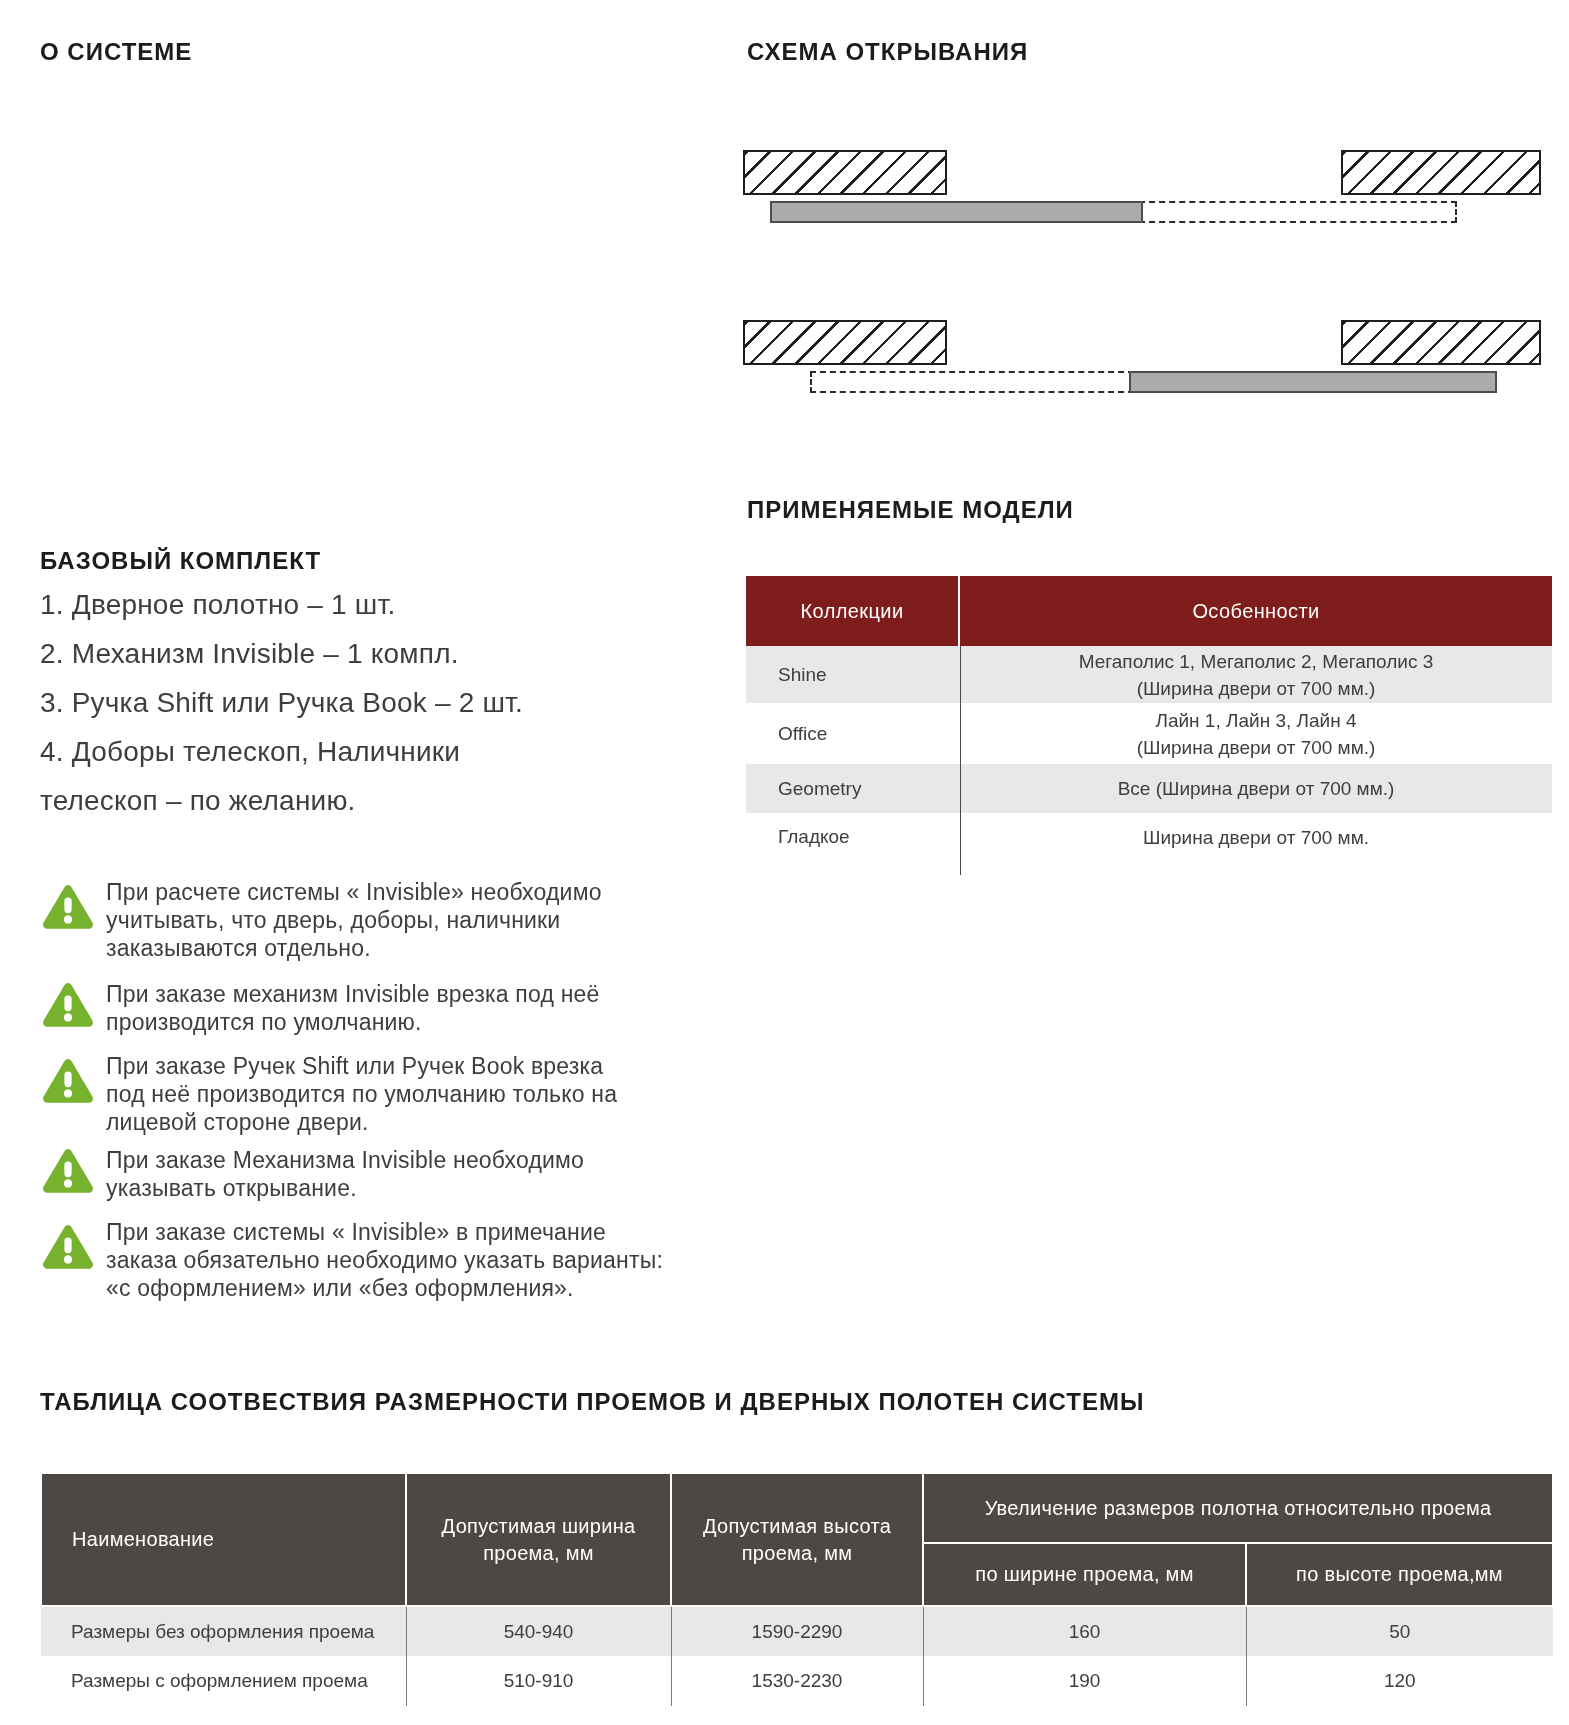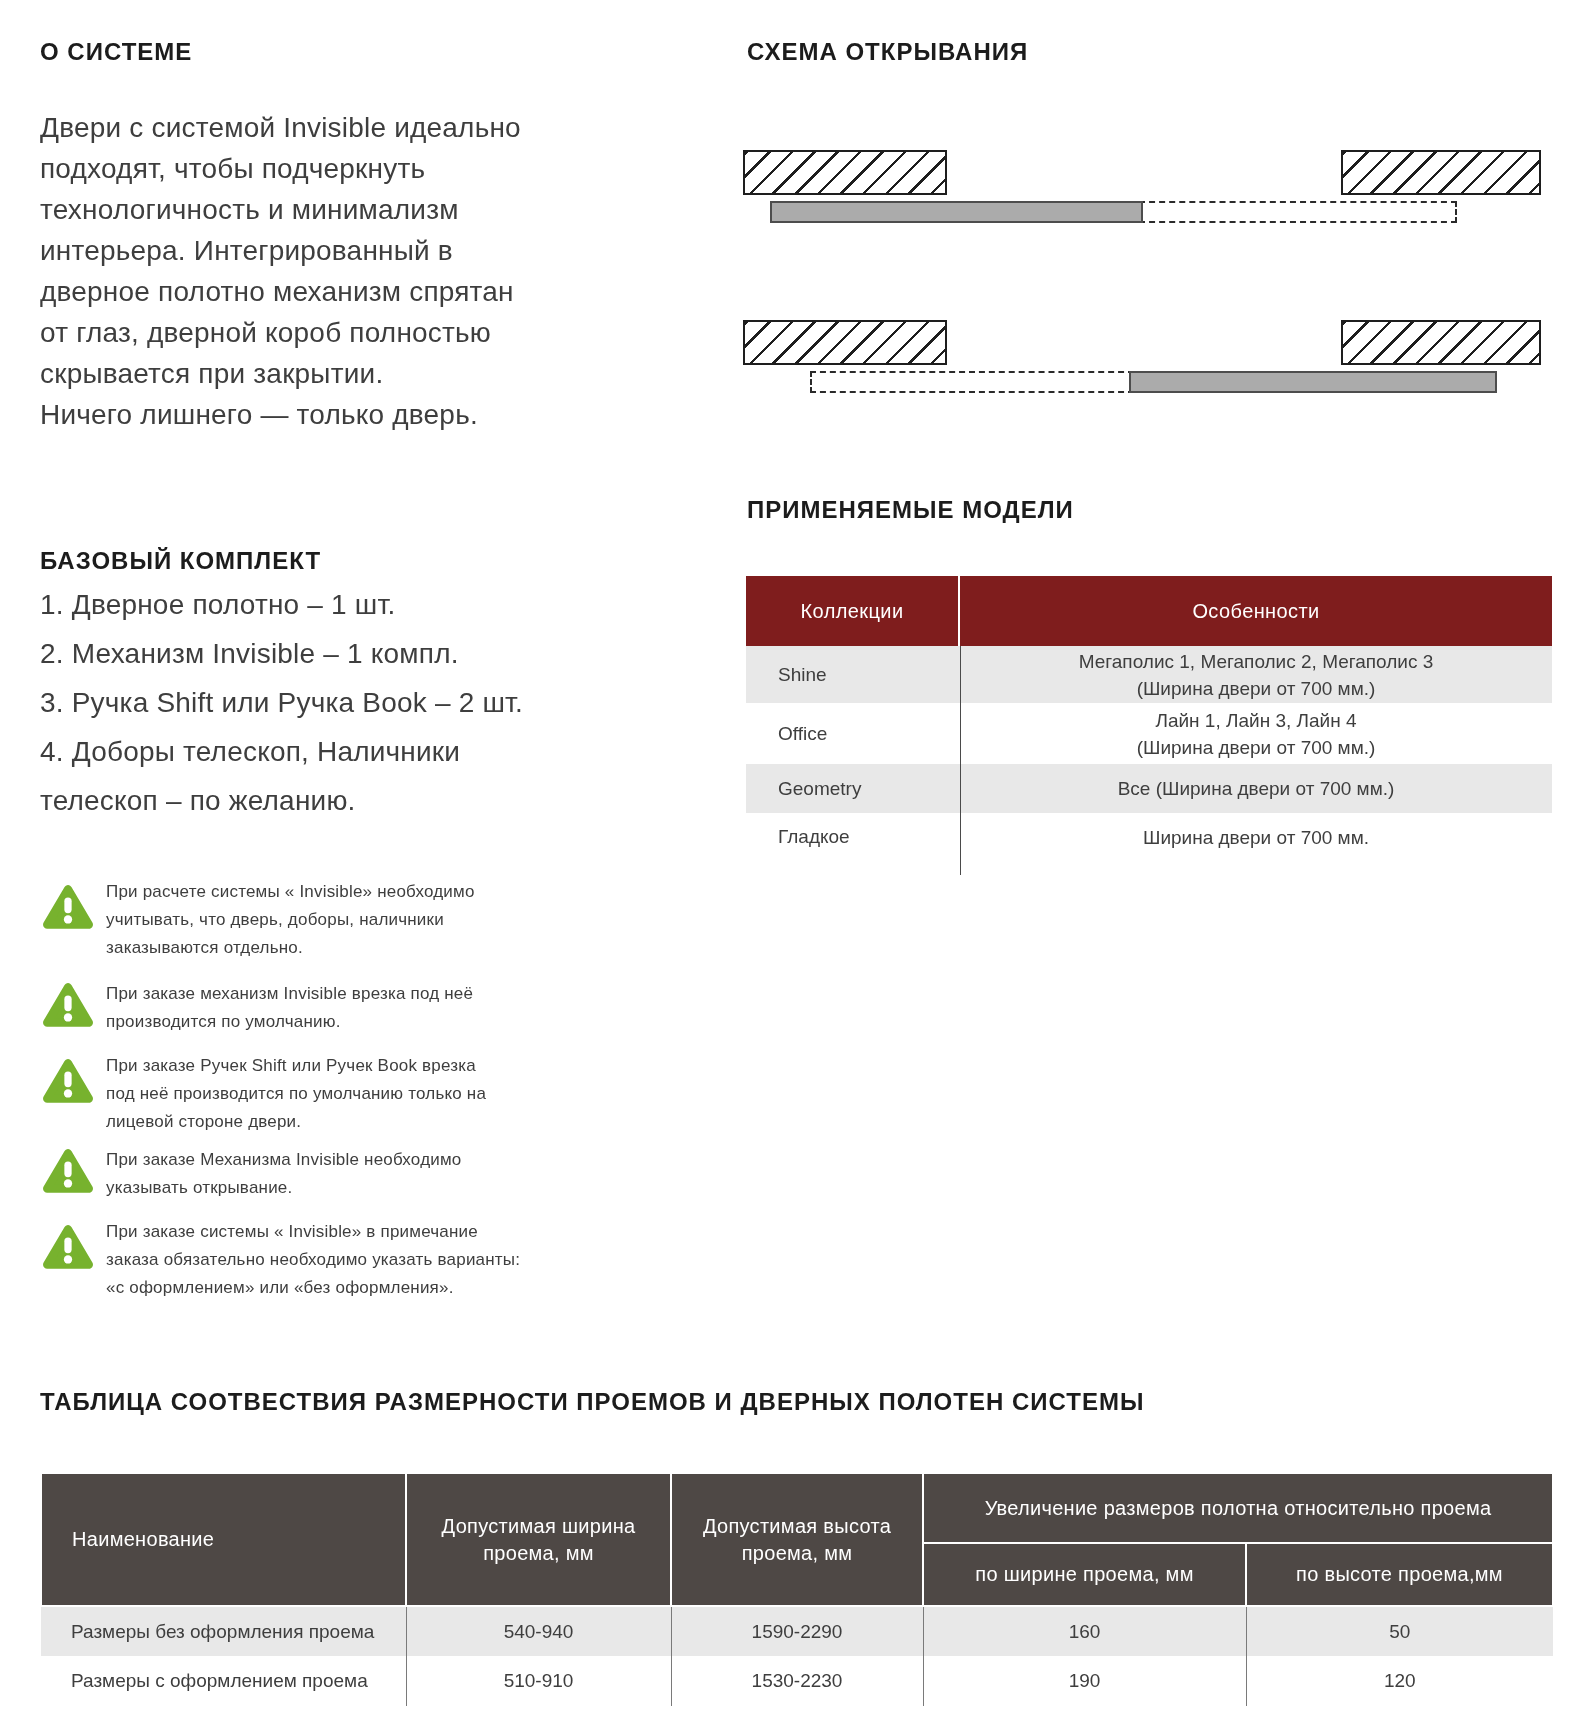--- a/index.html
+++ b/index.html
@@ -14,21 +14,21 @@
   .about-text { font-size:28px; font-weight:400; line-height:41px; color:#3e3e3e; letter-spacing:0.2px; }
   .kit-item { font-size:28px; font-weight:400; line-height:49px; color:#3e3e3e; letter-spacing:0.2px; }
 
   
   .hatch { background-color:#fff;
            background-image:repeating-linear-gradient(135deg, #1e1e1e 0 2.5px, transparent 2.5px 16px);
            border:2px solid #1e1e1e; }
   .door  { background:#ababab; border:2px solid #4d4d4d; z-index:3; }
   .ghost { border:2px dashed #2a2a2a; z-index:2; }
   .warning-ico { position:absolute; left:42px; width:52px; height:48px; }
-  .warning-txt { position:absolute; left:106px; width:560px; font-size:17px; line-height:28px; color:#3e3e3e; letter-spacing:0.2px; }
+  .warning-txt { position:absolute; left:106px; width:560px; font-size:23px; line-height:28px; color:#3e3e3e; letter-spacing:0.2px; }
 
   
   .mtable { width:806px; }
   .mrow, .mhead { display:grid; grid-template-columns:214px 592px; }
   .mhead { height:70px; }
   .mhead .hcell { background:#7f1d1d; color:#ffffff; font-size:20px; letter-spacing:0.4px;
                   display:flex; align-items:center; justify-content:center; }
   .mhead .hcell:first-child { border-right:2px solid #ffffff; }
   .mrow .cell1 { display:flex; align-items:center; padding-left:32px; font-size:19px; color:#3e3e3e; }
   .mrow .cell2 { display:flex; align-items:center; justify-content:center; text-align:center;
@@ -48,28 +48,20 @@
   .tr-top th { height:70px; }
   .tr-sub th { height:63px; }
 </style>
 </head>
 <body>
 
 <div class="canvas">
 
   <h2 class="abs h-title" style="left:40px; top:38px;">О СИСТЕМЕ</h2>
 
-  <div class="abs about-text pre" style="left:40px; top:107px; width:520px;">Двери с системой Invisible идеально
-подходят, чтобы подчеркнуть
-технологичность и минимализм
-интерьера. Интегрированный в
-дверное полотно механизм спрятан
-от глаз, дверной короб полностью
-скрывается при закрытии.
-Ничего лишнего — только дверь.</div>
 
   <h2 class="abs h-title" style="left:40px; top:547px;">БАЗОВЫЙ КОМПЛЕКТ</h2>
 
   <div class="abs" style="left:40px; top:580px; width:540px;">
     <div class="kit-item pre">1. Дверное полотно – 1 шт.</div>
     <div class="kit-item pre">2. Механизм Invisible – 1 компл.</div>
     <div class="kit-item pre">3. Ручка Shift или Ручка Book – 2 шт.</div>
     <div class="kit-item pre">4. Доборы телескоп, Наличники
 телескоп – по желанию.</div>
   </div>

